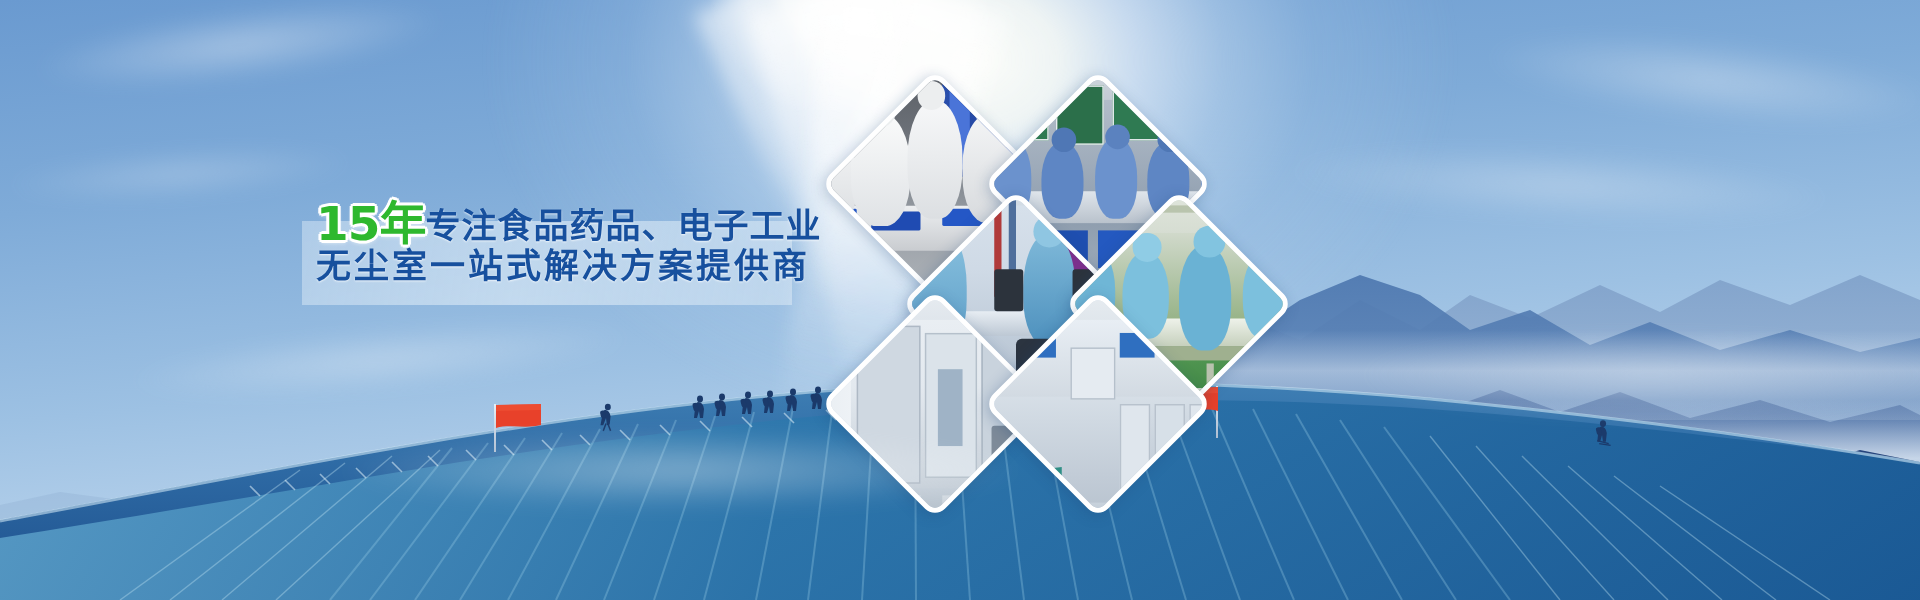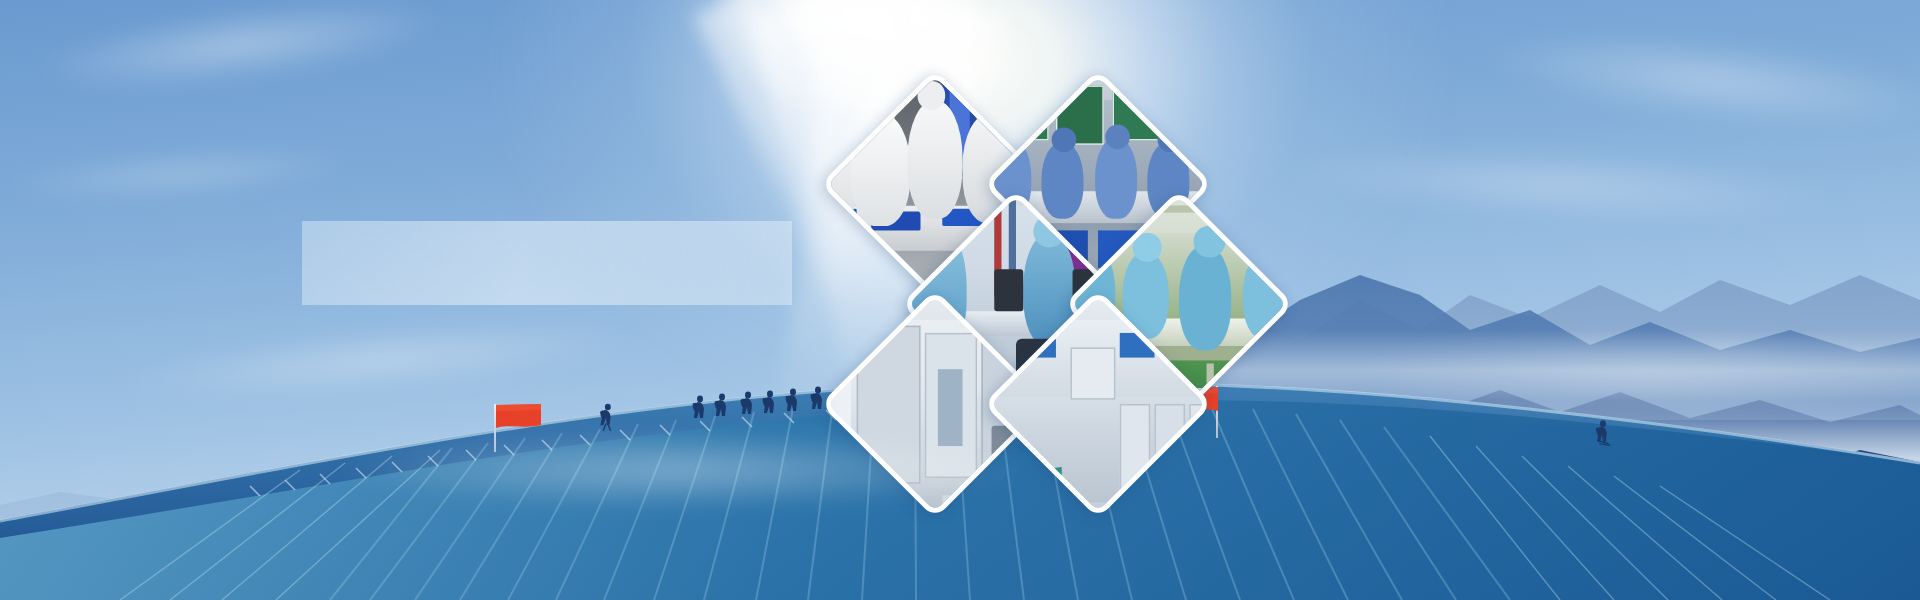--- a/index.html
+++ b/index.html
@@ -551,17 +551,25 @@
 
           <div class="floor" style="height:22%;background:linear-gradient(to bottom,#c8d2dc,#9aa7b5);"></div>
 
         </div>
       </div>
     </div>
   </div>
 
   <div class="text-panel"></div>
 
+  <div class="headline">
+    <span class="line l1">
+      <span class="yrs">15年</span><span class="t-main">专注食品药品、电子工业</span>
+    </span>
+    <span class="line l2">
+      <span class="t-main">无尘室一站式解决方案提供商</span>
+    </span>
+  </div>
 
   <div class="wisp w6"></div>
   <div class="wisp w7"></div>
 
 </div>
 
 </body></html>

